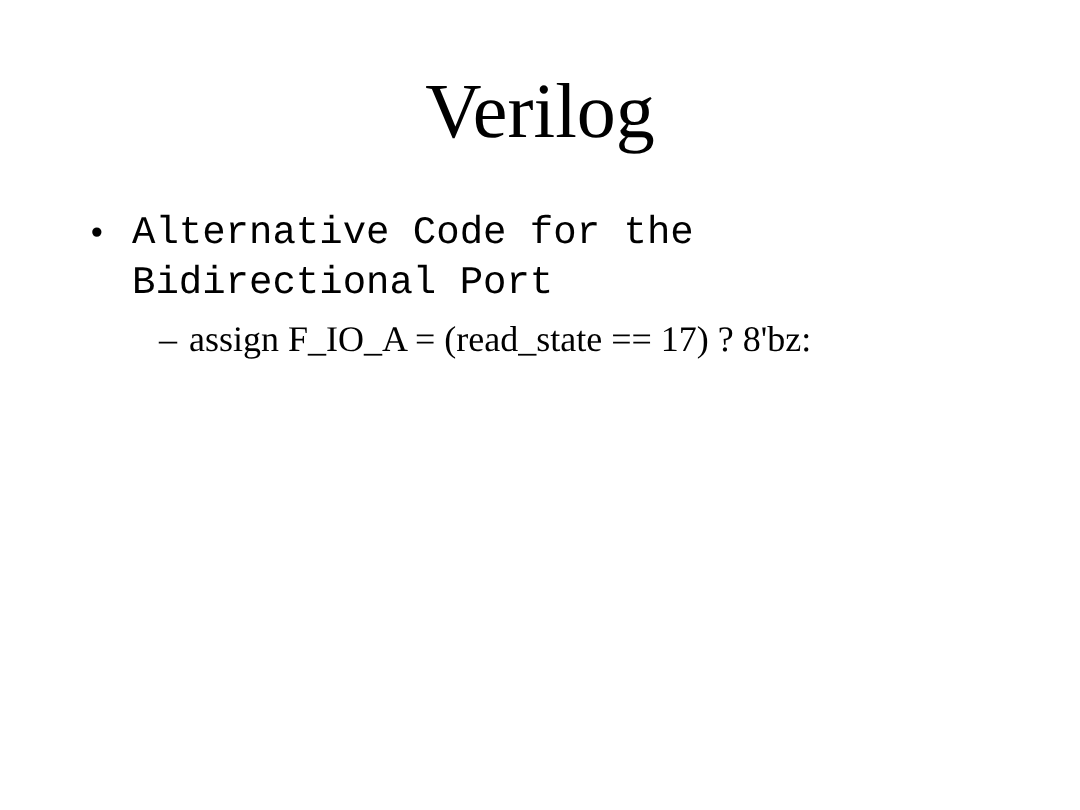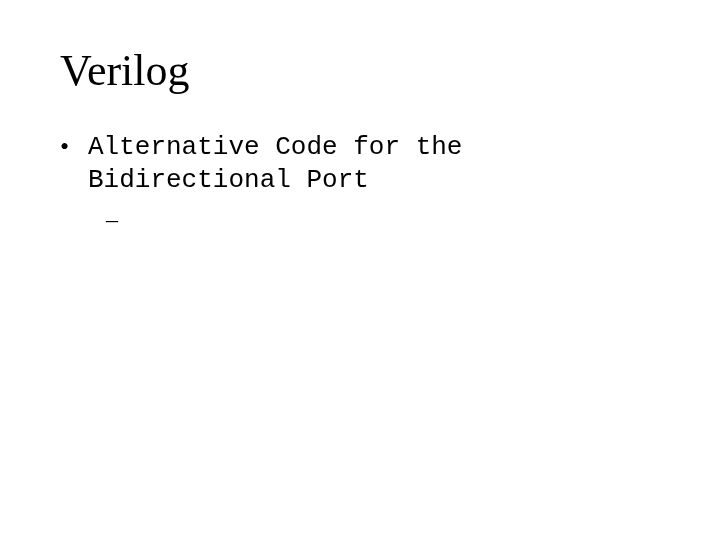--- a/index.html
+++ b/index.html
@@ -12,21 +12,22 @@
     color: #000000;
     overflow: hidden;
   }
   .slide {
     width: 720px;
     height: 540px;
     box-sizing: border-box;
     padding: 30px 60px 40px 60px;
   }
   .title {
-    font-size: 44px;
+    text-align: center;
+    font-size: 52px;
     font-weight: normal;
     margin: 15px 0 35px 0;
   }
   .body {
     font-size: 26px;
     line-height: 1.25;
   }
   .bullet-l1 {
     display: flex;
     align-items: flex-start;
@@ -68,19 +69,19 @@
   <div class="body">
 
     <div class="bullet-l1">
       <div class="marker">•</div>
       <div class="text">Alternative Code for the Bidirectional Port</div>
     </div>
 
     <div class="bullet-l2">
       <div class="marker">–</div>
       <div class="text">
-        <br>
+        <span>assign F_IO_A = (read_state == 17) ? 8'bz:</span><br>
       </div>
     </div>
 
   </div>
 
 </div>
 
 </body></html>

